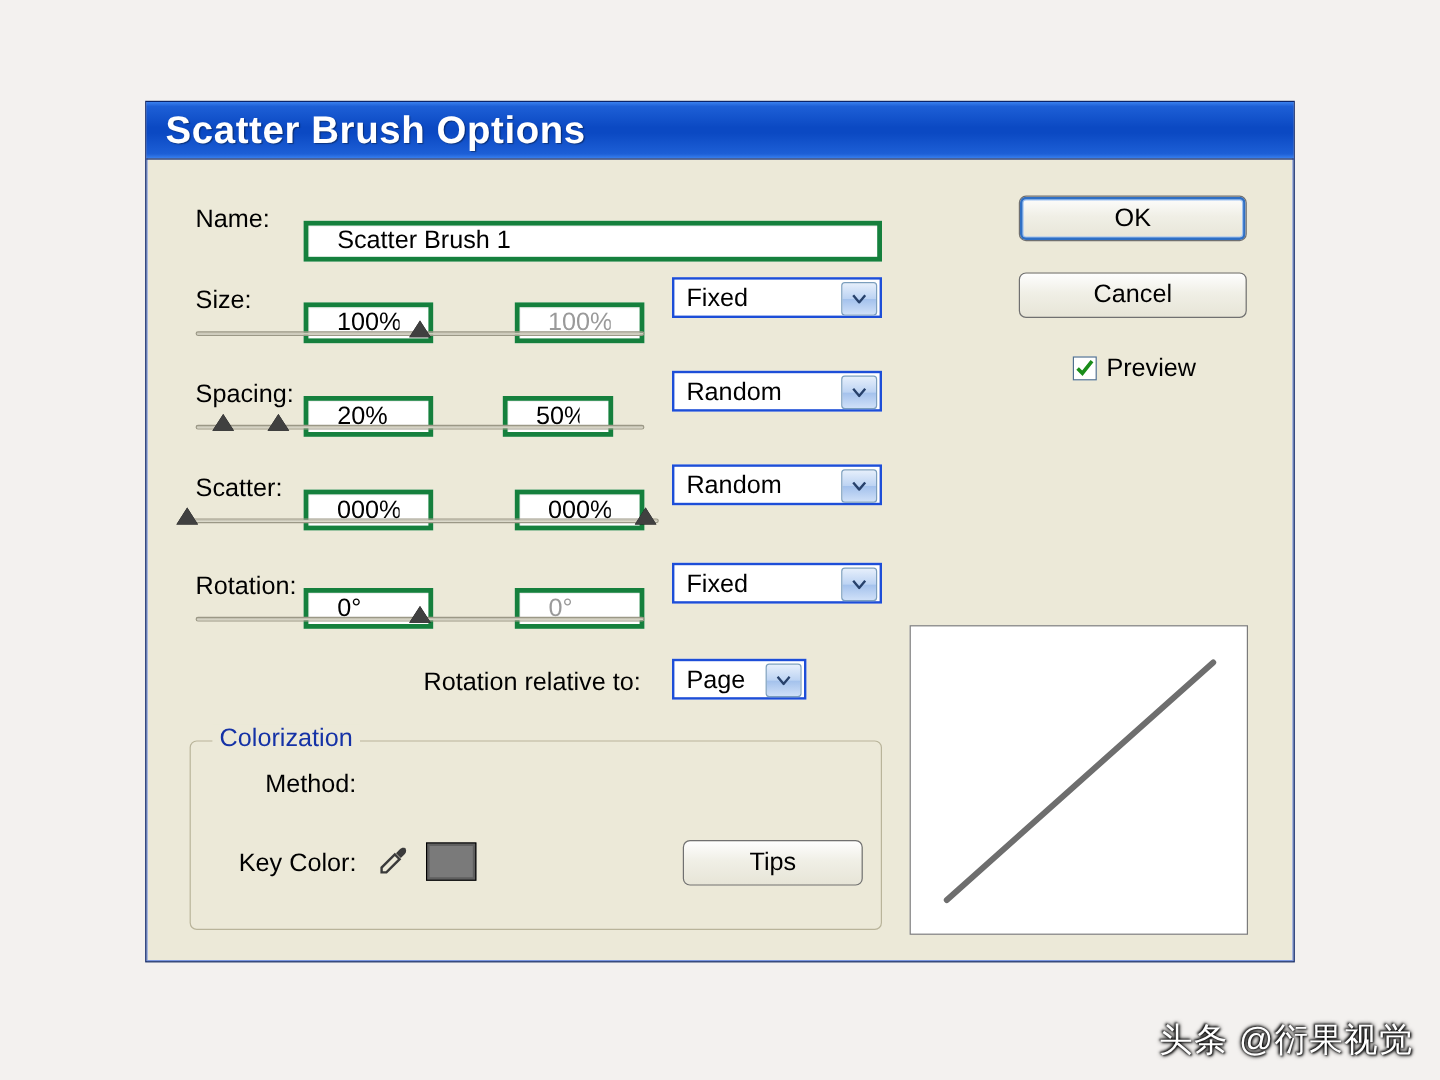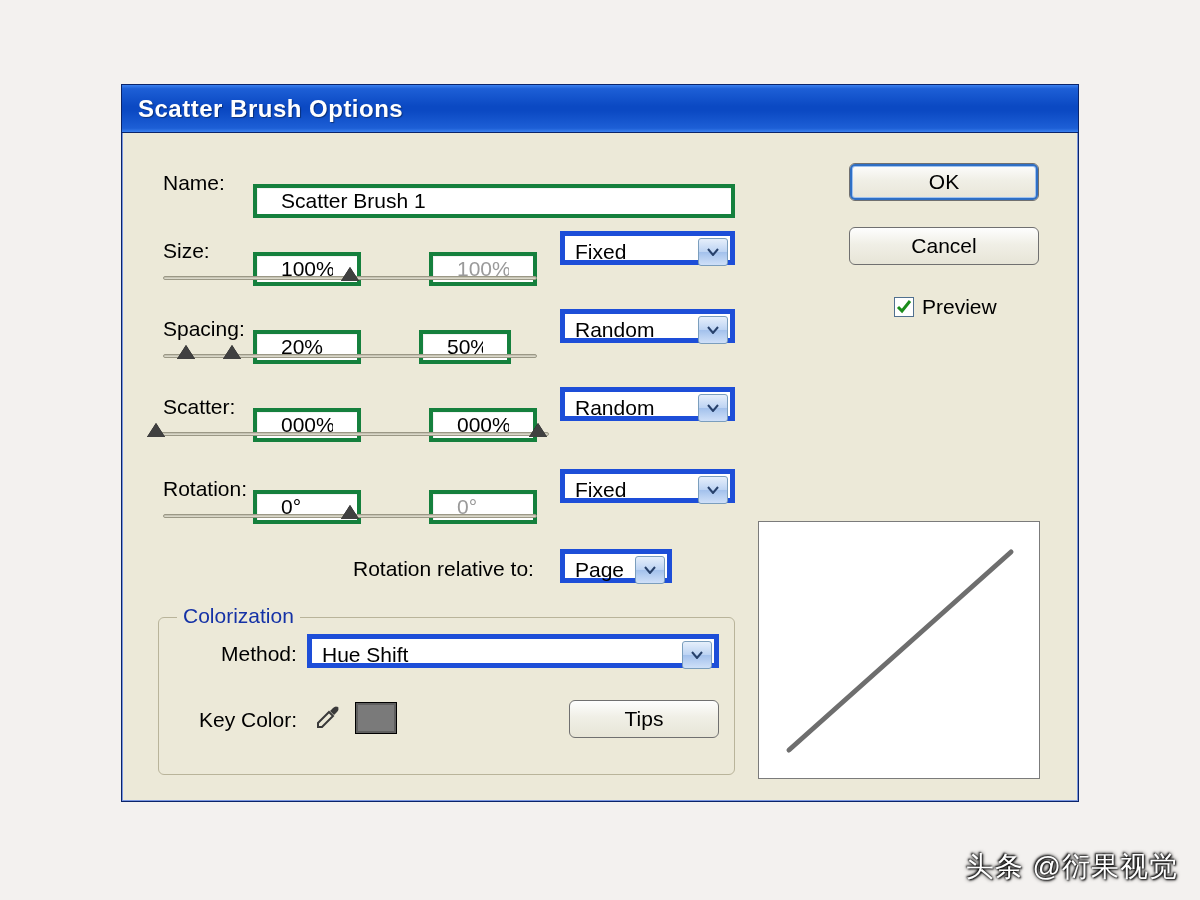--- a/index.html
+++ b/index.html
@@ -26,21 +26,21 @@
   .titlebar {
     height: 48px;
     background: linear-gradient(to bottom,
       #3a80ee 0%, #1d5fd6 8%, #0b49c3 45%, #0b49c3 55%, #1d5fd6 92%, #3a80ee 100%);
     border-bottom: 1px solid #0a246a;
     display: flex; align-items: center;
     padding: 0 16px;
   }
   .titlebar span {
     color: #fff;
-    font-size: 24px;
+    font-size: 32px;
     font-weight: bold;
     letter-spacing: 0.5px;
     text-shadow: 1px 1px 1px rgba(0,0,0,0.4);
   }
 
   .client {
     position: relative;
     width: 100%;
     height: calc(100% - 48px);
   }
@@ -71,21 +71,21 @@
     padding: 0;
     cursor: default;
   }
   .btn.default {
     box-shadow: 0 0 0 2px #2f6fc4 inset, 0 0 0 3px #9ec2f1 inset;
   }
 
   .dropdown {
     position: relative;
     background: #fff;
-    border: 5px solid #1d4ed8;
+    border: 2px solid #1d4ed8;
     height: 34px;
     padding: 3px 38px 3px 10px;
     line-height: 26px;
   }
   .dropdown .dd-btn {
     position:absolute; right:2px; top:2px;
     width:30px; height:28px;
     background: linear-gradient(to bottom,#e6effb,#bcd3f3 50%,#a3c1ec 51%,#cfe0f8);
     border:1px solid #7b9ebd;
     border-radius:3px;
@@ -254,28 +254,20 @@
         <svg viewBox="0 0 12 8">
             <path d="M1 1 L6 7 L11 1" fill="none" stroke="#27416b" stroke-width="2"></path>
           </svg>
       </div>
     </div>
 
     <div class="groupbox" style="left:36px; top:484px; width:577px; height:158px;">
       <div class="legend">Colorization</div>
 
       <div class="label" style="position:absolute; left:62px; top:24px;">Method:</div>
-      <div class="dropdown" style="position:absolute; left:148px; top:16px; width:412px;">
-        <span>Hue Shift</span>
-        <div class="dd-btn">
-          <svg viewBox="0 0 12 8">
-              <path d="M1 1 L6 7 L11 1" fill="none" stroke="#27416b" stroke-width="2"></path>
-            </svg>
-        </div>
-      </div>
 
       <div class="label" style="position:absolute; left:40px; top:90px;">Key Color:</div>
 
       <span class="eyedropper" style="position:absolute; left:156px; top:86px;">
         <svg viewBox="0 0 28 28">
           <path d="M22 2 c2 2 2 4 0 6 l-3 3 l-4 -4 l3 -3 c2 -2 4 -2 6 0 z" fill="#3a3a3a"></path>
           <path d="M14 8 l4 4 l-11 11 l-4 0 l0 -4 z" fill="none" stroke="#3a3a3a" stroke-width="2"></path>
         </svg>
       </span>
       <span class="swatch" style="position:absolute; left:196px; top:84px;"></span>

